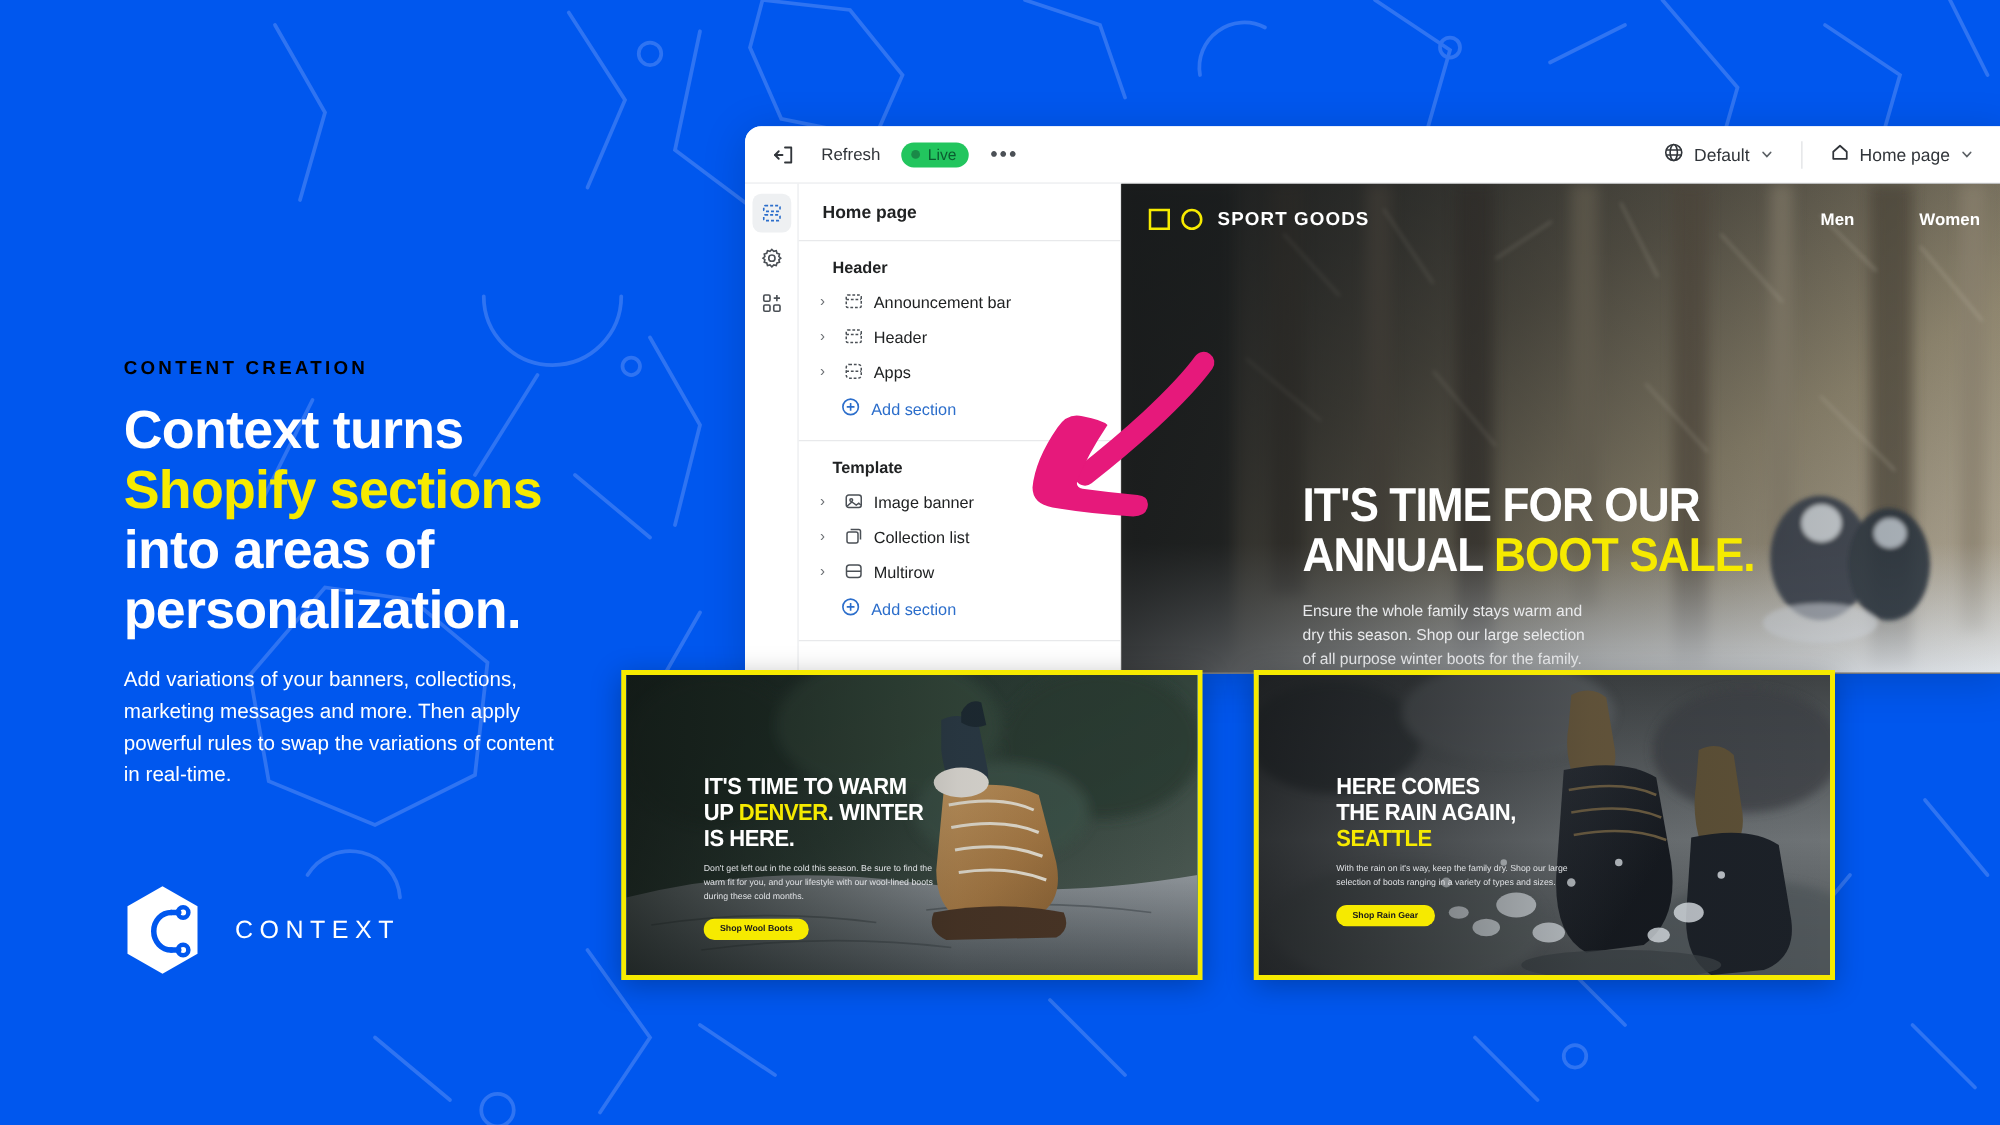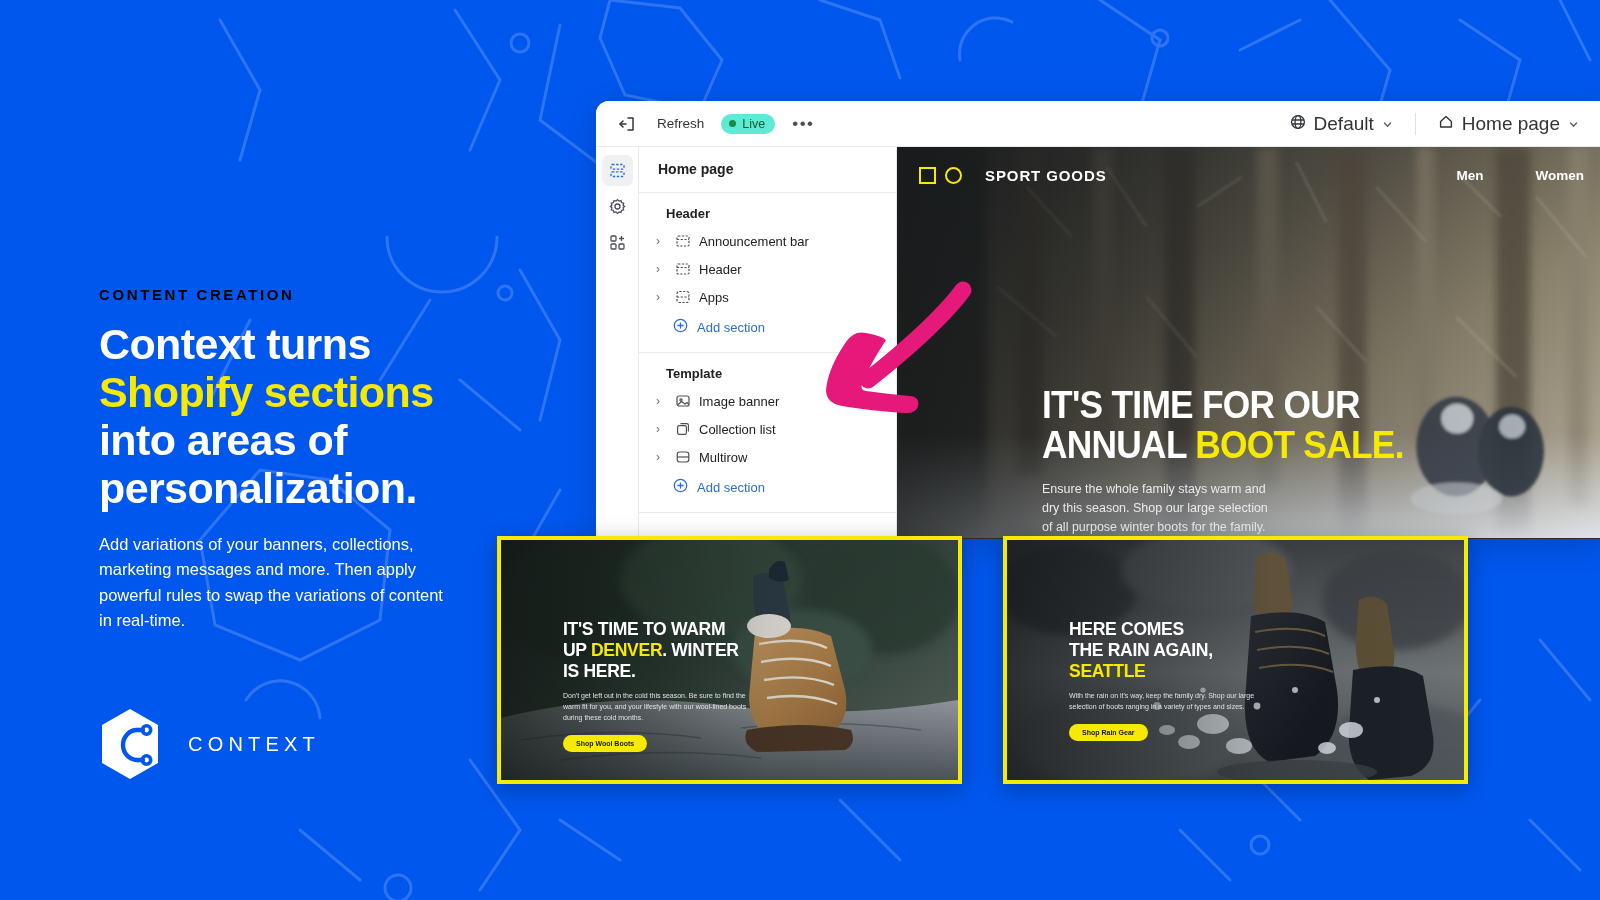--- a/index.html
+++ b/index.html
@@ -54,28 +54,28 @@
     padding:0 18px; border-bottom:1px solid #e8e9eb; background:#fff;
   }
   .tb-left { display:flex; align-items:center; gap:17px; }
   .tb-right { margin-left:auto; display:flex; align-items:center; gap:0; }
   .icon-btn {
     width:26px; height:26px; display:flex; align-items:center;
     justify-content:center; color:#32363b; cursor:pointer;
   }
   .tb-text { font-size:13.5px; color:#31353a; cursor:pointer; }
   #live-badge {
-    background:#5eead4; color:#0b5d30; font-size:12.5px;
+    background:#22c55e; color:#0b5d30; font-size:12.5px;
     border-radius:11px; padding:3px 10px 3px 8px;
     display:flex; align-items:center; gap:6px; font-weight:500;
   }
   #live-badge .dot { width:7px; height:7px; border-radius:50%; background:#1a8a48; }
   #dots-btn { color:#4b5056; font-size:17px; letter-spacing:1.5px; cursor:pointer; line-height:1; }
   .tb-select {
-    display:flex; align-items:center; gap:8px; font-size:19px;
+    display:flex; align-items:center; gap:8px; font-size:14px;
     color:#31353a; font-weight:500; padding:5px 9px; cursor:pointer;
     border-radius:6px;
   }
   .tb-divider { width:1px; height:22px; background:#dfe1e4; margin:0 13px; }
 
   #editor-body { display:flex; height:392px; }
   #rail {
     width:43px; border-right:1px solid #e8e9eb; background:#fff;
     padding-top:8px; display:flex; flex-direction:column; align-items:center; gap:5px;
   }
@@ -113,21 +113,21 @@
   #preview { flex:1; position:relative; overflow:hidden; background:#2f2e2b; }
   #preview-photo { position:absolute; inset:0; }
   #store-header {
     position:absolute; left:0; top:0; right:0; height:56px;
     display:flex; align-items:center; padding:0 22px; z-index:3;
   }
   #store-logo { display:flex; align-items:center; gap:9px; }
   .lg-sq { width:17px; height:17px; border:2.5px solid #f6ea00; }
   .lg-ci { width:17px; height:17px; border:2.5px solid #f6ea00; border-radius:50%; }
   #store-name {
-    color:#fff; font-size:15px; font-weight:bold; letter-spacing:.9px; margin-left:14px;
+    color:#fff; font-size:15px; font-weight:bold; letter-spacing:.9px; margin-left:3px;
   }
   #store-nav { margin-left:auto; display:flex; gap:52px; }
   .nav-link { color:#fff; font-size:13.5px; font-weight:bold; cursor:pointer;text-align:right; }
 
   #hero-copy { position:absolute; left:145px; top:238px; z-index:3; }
   #hero-title {
     color:#fff; font-size:38px; font-weight:bold; line-height:1.06;
     letter-spacing:-.8px; font-family:"Liberation Sans", sans-serif;
     transform:scaleX(.93); transform-origin:left center;
   }

